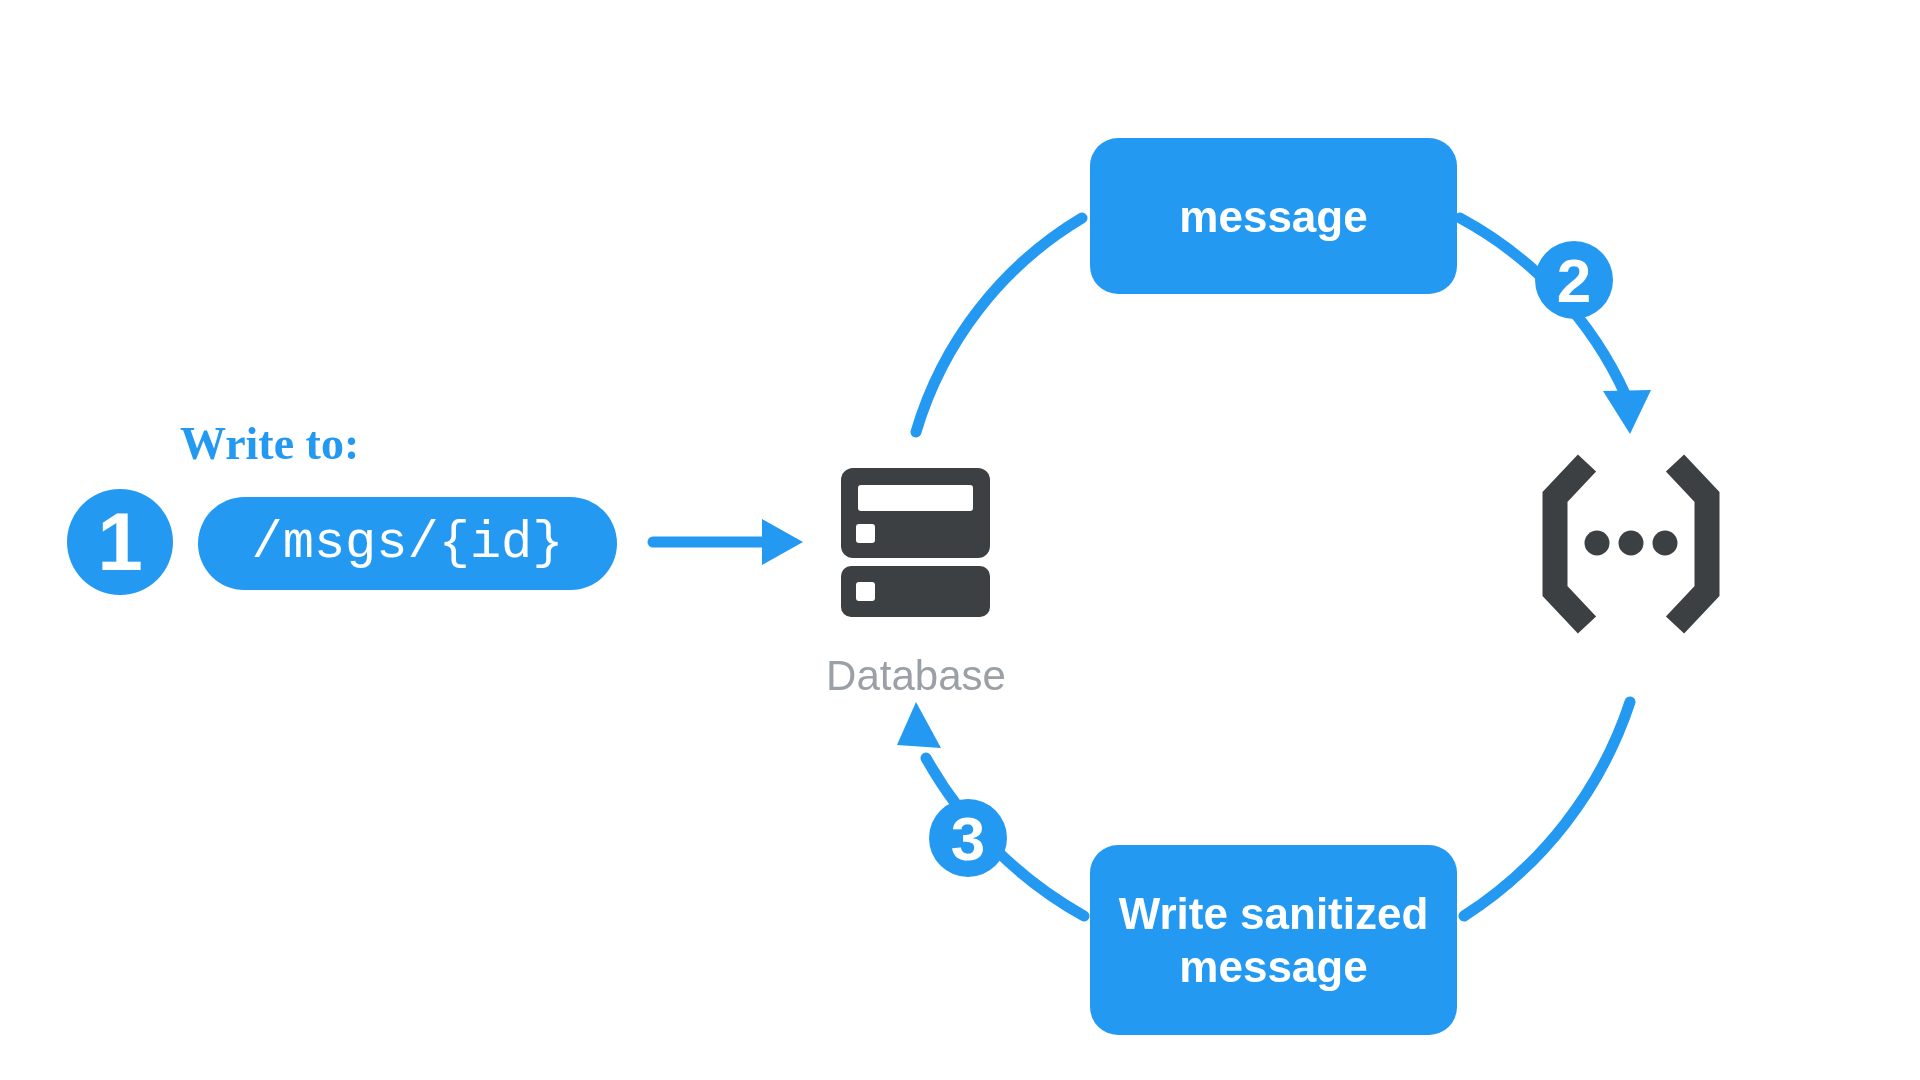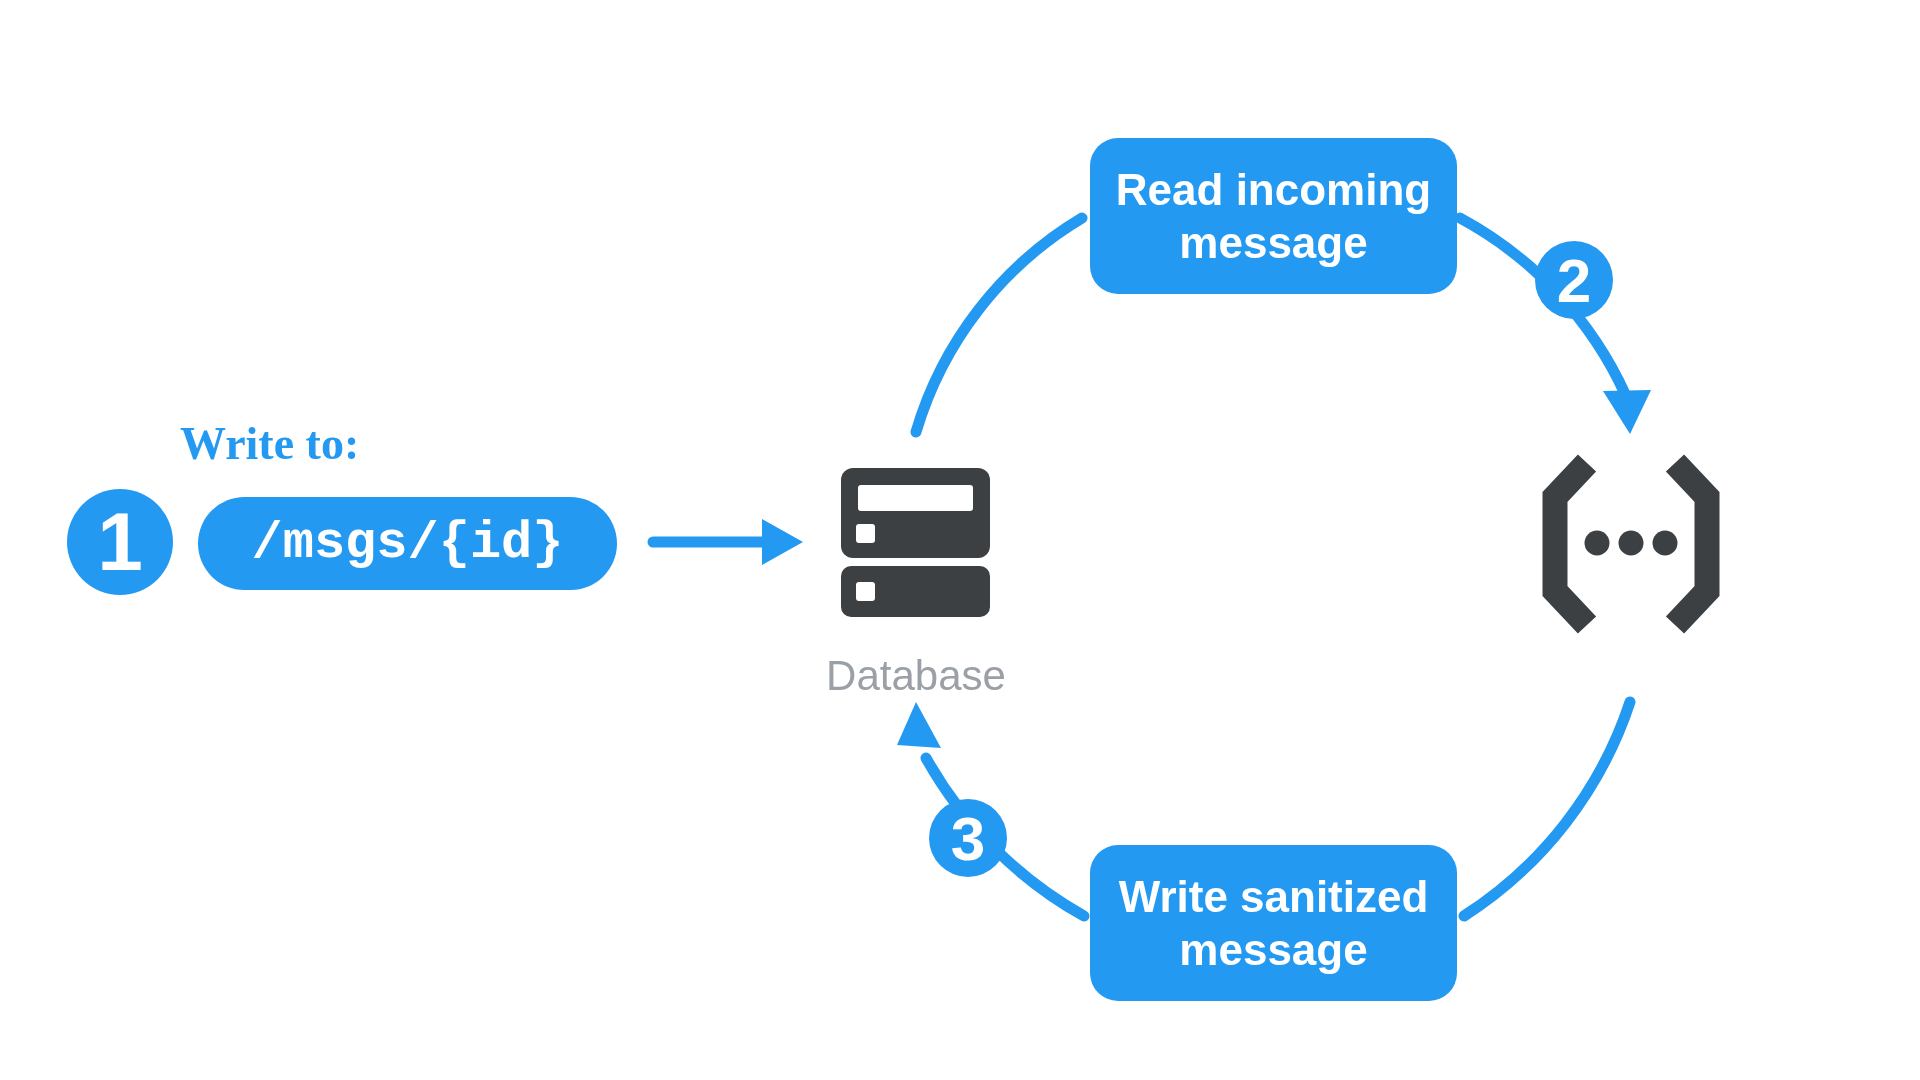--- a/index.html
+++ b/index.html
@@ -57,37 +57,37 @@
   .badge-3 { left: 929px; top: 799px; width: 78px; height: 78px; font-size: 62px; }
 
   .path-pill {
     left: 198px; top: 497px;
     width: 419px; height: 93px;
     background: var(--accent-blue);
     border-radius: 47px;
     display: flex; align-items: center; justify-content: center;
     color: var(--text-white);
     font-family: "Liberation Mono", "DejaVu Sans Mono", monospace;
-    font-size: 52px; font-weight: bold;
+    font-size: 52px; font-weight: normal;
     white-space: nowrap;
   }
 
   .flow-box {
     width: 367px;
     background: var(--accent-blue);
     border-radius: 28px;
     display: flex; flex-direction: column;
     align-items: center; justify-content: center;
     color: var(--text-white);
     font-size: 44px; font-weight: bold;
     line-height: 53px;
     text-align: center;
   }
   .read-box  { left: 1090px; top: 138px; height: 156px; }
-  .write-box { left: 1090px; top: 845px; height: 156px; }
+  .write-box { left: 1090px; top: 845px; height: 190px; }
 
   .node-label {
     width: 360px;
     top: 633px;
     text-align: center;
     color: var(--label-gray);
     font-size: 42px;
     line-height: 46px;
     white-space: nowrap;
     margin-top: 20px;
@@ -137,21 +137,20 @@
   <div class="abs write-to-label">Write to:</div>
 
   <div class="abs badge badge-1">1</div>
 
   <div class="abs path-pill">/msgs/{id}</div>
 
   <div class="abs node-label database-label">Database</div>
 
 
   <div class="abs flow-box read-box">
-    <span>Read incoming</span>
     <span>message</span>
   </div>
 
   <div class="abs badge badge-2">2</div>
 
   <div class="abs flow-box write-box">
     <span>Write sanitized</span>
     <span>message</span>
   </div>
 

